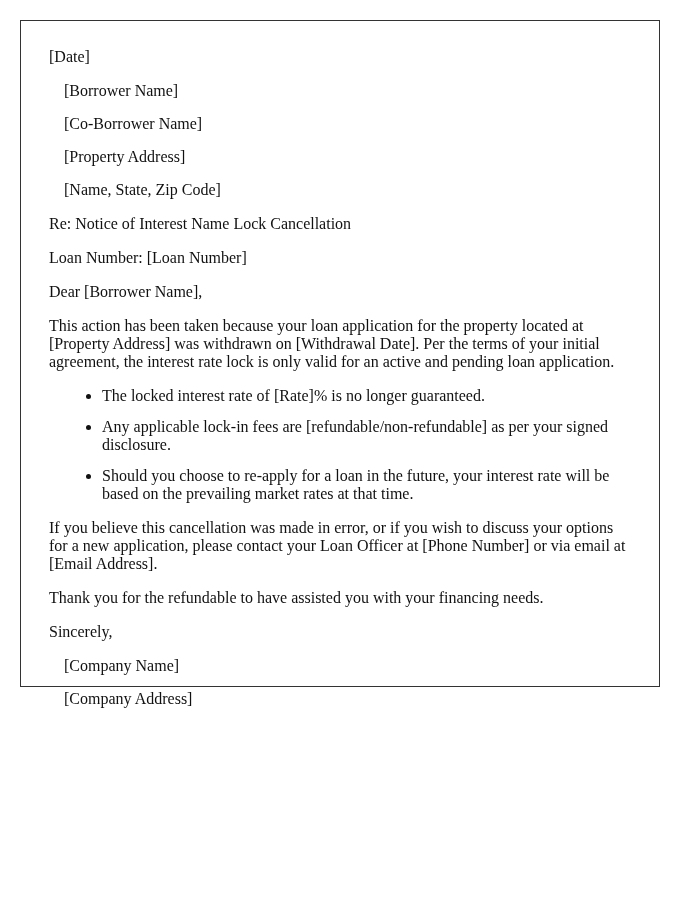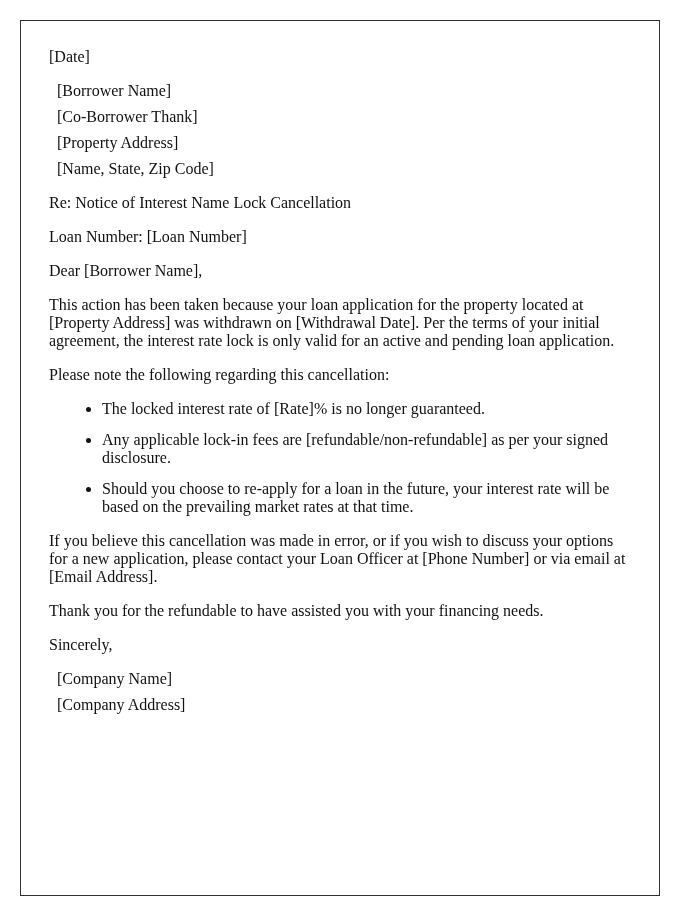--- a/index.html
+++ b/index.html
@@ -1,53 +1,52 @@
 <!DOCTYPE html>
 <html><head>
 <meta charset="utf-8">
 <style>
   html, body { margin: 0; padding: 0; background: #ffffff; }
   body { width: 700px; height: 900px; position: relative; }
   .letter {
     position: absolute;
     left: 20px; top: 20px;
-    width: 640px; height: 876px;
+    width: 640px; height: 667px;
     border: 1px solid #333333;
     box-sizing: border-box;
     padding: 27px 28px 0 28px;
     font-family: "Liberation Serif", "DejaVu Serif", serif;
     font-size: 16px;
     line-height: 18px;
     color: #111111;
   }
   .letter p { margin: 0 0 16px 0; }
   .block { margin: 0 0 16px 0; }
-  .block div { margin: 8px; }
+  .block div { margin: 15px; }
   ul.notes { margin: 0 0 16px 0; padding-left: 40px; }
   ul.notes li { margin: 13px; font-family: Liberation Serif, serif; }
 </style>
 </head>
 <body>
 
 <div class="letter">
   <p>[Date]</p>
 
   <div class="block">
     <div>[Borrower Name]</div>
-    <div>[Co-Borrower Thank]</div>
+    <div>[Co-Borrower Name]</div>
     <div>[Property Address]</div>
     <div>[Name, State, Zip Code]</div>
   </div>
 
   <p>Re: Notice of Interest Name Lock Cancellation</p>
   <p>Loan Number: [Loan Number]</p>
   <p>Dear [Borrower Name],</p>
 
   <p>This action has been taken because your loan application for the property located at [Property Address] was withdrawn on [Withdrawal Date]. Per the terms of your initial agreement, the interest rate lock is only valid for an active and pending loan application.</p>
-  <p>Please note the following regarding this cancellation:</p>
 
   <ul class="notes">
     <li>The locked interest rate of [Rate]% is no longer guaranteed.</li>
     <li>Any applicable lock-in fees are [refundable/non-refundable] as per your signed disclosure.</li>
     <li>Should you choose to re-apply for a loan in the future, your interest rate will be based on the prevailing market rates at that time.</li>
   </ul>
 
   <p>If you believe this cancellation was made in error, or if you wish to discuss your options for a new application, please contact your Loan Officer at [Phone Number] or via email at [Email Address].</p>
   <p>Thank you for the refundable to have assisted you with your financing needs.</p>
   <p>Sincerely,</p>

